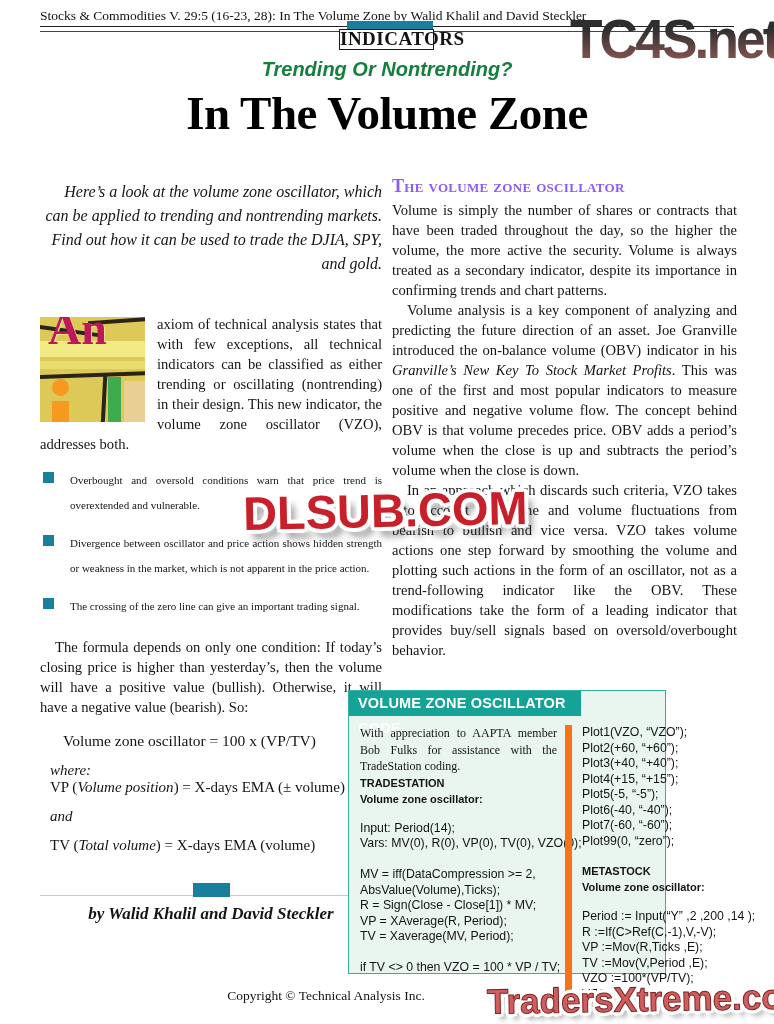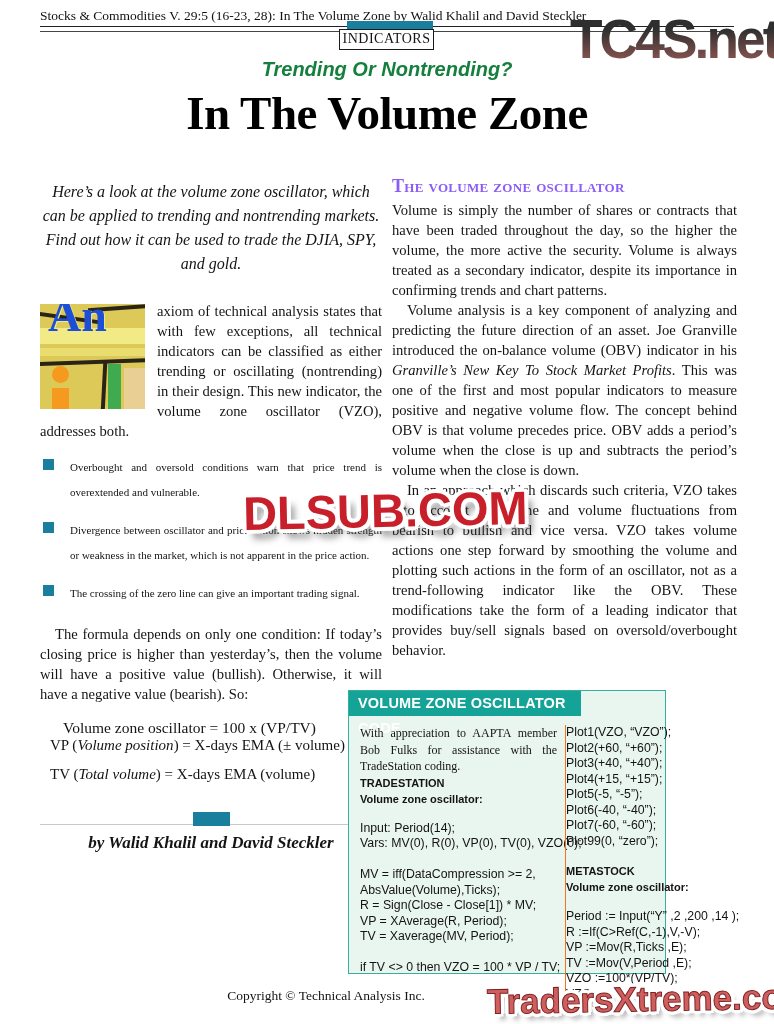--- a/index.html
+++ b/index.html
@@ -6,21 +6,21 @@
   html,body { width:774px; height:1024px; background:#ffffff; overflow:hidden; }
   body { font-family:"Liberation Serif", serif; color:#141414; position:relative; }
 
   
   .citation { position:absolute; top:8px; left:40px; font-size:13.5px; color:#111; }
   .rule { position:absolute; left:40px; right:40px; height:0; border-top:1.5px solid #222; }
   .rule-1 { top:26px; }
   .rule-2 { top:31px; border-top:1px solid #444; }
   .ind-bar { position:absolute; top:21px; left:347px; width:86px; height:13px; background:#1a7f9c; }
   .ind-badge { position:absolute; top:29px; left:339px; width:95px; height:21px; background:#fff;
-               border:1.5px solid #1a1a1a; text-align:center; font-weight:normal; font-size:14px;
+               border:1.5px solid #1a1a1a; text-align:center; font-weight:bold; font-size:19px;
                letter-spacing:.5px; line-height:18px; }
   .kicker { position:absolute; top:58px; left:0; width:774px; text-align:center;
             font-family:"Liberation Sans", sans-serif; font-style:italic; font-weight:bold;
             font-size:20px; color:#15803d; }
   .page-title { position:absolute; top:86px; left:0; width:774px; text-align:center;
                 font-size:47px; font-weight:bold; letter-spacing:-.5px; color:#000; }
 
   
   .wm-tc4s { position:absolute; top:6px; right:-4px; z-index:9;
              font-family:"Liberation Sans", sans-serif; font-weight:bold; font-size:56px;
@@ -40,37 +40,37 @@
            text-shadow:
              -3px -3px 0 #fff, 3px -3px 0 #fff, -3px 3px 0 #fff, 3px 3px 0 #fff,
              -4px 0 0 #fff, 4px 0 0 #fff, 0 -4px 0 #fff, 0 4px 0 #fff,
              5px 6px 5px rgba(70,70,70,.5); }
 
   
   .col-left  { position:absolute; top:180px; left:40px;  width:342px; }
   .col-right { position:absolute; top:176px; left:392px; width:345px; }
   .body-text { font-size:14.6px; line-height:20px; text-align:justify; }
 
-  .abstract { font-style:italic; font-size:16px; line-height:24px; text-align:center; margin-bottom:25px; }
+  .abstract { font-style:italic; font-size:16px; line-height:24px; text-align:right; margin-bottom:38px; }
 
   
   .dropcap-wrap { }
   .dropcap-art { float:left; width:105px; height:105px; margin:3px 12px 4px 0; position:relative;
                  background:#ddc licht954; background:#dcc957; overflow:hidden; }
   .dc-band1 { position:absolute; top:24px; left:0; right:0; height:16px; background:#f2ea84; }
   .dc-band2 { position:absolute; top:44px; left:0; right:0; height:8px; background:#e8dd6e; }
   .dc-line-top { position:absolute; top:12px; left:-6px; width:70px; height:4px; background:#2a2418; transform:rotate(8deg); }
   .dc-line-top2 { position:absolute; top:2px; left:48px; width:62px; height:4px; background:#2a2418; transform:rotate(-4deg); }
   .dc-line-mid { position:absolute; top:56px; left:-4px; width:116px; height:4px; background:#2a2418; transform:rotate(-2deg); }
   .dc-vline { position:absolute; top:58px; left:62px; width:4px; height:50px; background:#2a2418; transform:rotate(3deg); }
   .dc-green { position:absolute; top:60px; left:68px; width:13px; height:48px; background:#3faa4e; }
   .dc-peach { position:absolute; top:64px; left:84px; width:24px; height:44px; background:#e9cf93; }
   .dc-dot { position:absolute; top:62px; left:12px; width:17px; height:17px; border-radius:50%; background:#f59a1e; }
   .dc-stem { position:absolute; top:84px; left:12px; width:17px; height:24px; background:#f59a1e; }
-  .dc-letter { position:absolute; top:2px; left:8px; font-weight:bold; font-size:46px; color:#1d4ed8;
+  .dc-letter { position:absolute; top:2px; left:8px; font-weight:bold; font-size:46px; color:#be185d;
                text-shadow:1px 1px 0 #f2ea84; }
 
   .para-indent { text-indent:15px; }
   .mt4 { margin-top:4px; } .mt12 { margin-top:12px; } .mt18 { margin-top:18px; }
 
   
   .benefits { margin-top:14px; }
   .benefit { position:relative; padding-left:30px; margin-bottom:13px; font-size:11px; line-height:25px; text-align:justify; }
   .benefit .sq { position:absolute; left:3px; top:4px; width:11px; height:11px; background:#1a7f9c; }
 
@@ -91,21 +91,21 @@
                color:#8b5cf6; margin-bottom:3px; }
 
   
   .code-box { position:absolute; top:690px; left:348px; width:318px; height:284px; z-index:5;
               background:#e9f5ef; border:1.5px solid #35b0a0; }
   .code-box-title { width:232px; height:25px; background:#14a396; color:#fff;
                     font-family:"Liberation Sans", sans-serif; font-weight:bold; font-size:14.5px;
                     line-height:25px; padding-left:9px; letter-spacing:.2px; }
   .code-cols { display:flex; padding:9px 6px 6px 11px; }
   .code-left { width:205px; padding-right:8px; }
-  .code-right { flex:1; border-left:1px solid #f97316; }
+  .code-right { flex:1; border-left:7px solid #f97316; padding-left:10px; }
   .code-intro { font-family:"Liberation Serif", serif; font-size:12px; line-height:16.5px;
                 text-align:justify; }
   .code-head { font-family:"Liberation Sans", sans-serif; font-weight:bold; font-size:11px; line-height:16px; }
   .code-line { font-family:"Liberation Sans", sans-serif; font-size:12.3px; line-height:15.5px; min-height:15.5px; white-space:nowrap; } .gap14 { height:14px; }
 
   
   .footer { position:absolute; top:988px; left:0; width:652px; text-align:center; font-size:13.5px; }
 </style>
 </head>
 <body>
@@ -152,21 +152,23 @@
     <div class="benefit">
       <span class="sq"></span>
       <span>The crossing of the zero line can give an important trading signal.</span>
     </div>
   </div>
 
   <div class="body-text para-indent mt18">The formula depends on only one condition: If today’s closing price is higher than yesterday’s, then the volume will have a positive value (bullish). Otherwise, it will have a negative value (bearish). So:</div>
 
   <div class="formula-block">
     <div class="formula-main">Volume zone oscillator = 100 x (VP/TV)</div>
+    <div class="where mt12 fline">where:</div>
     <div class="fline"><span>VP (</span><i>Volume position</i><span>) = X-days EMA (± volume)</span></div>
+    <div class="andw mt12 fline">and</div>
     <div class="fline mt12"><span>TV (</span><i>Total volume</i><span>) = X-days EMA (volume)</span></div>
   </div>
 
   <div class="byline-divider">
     <div class="line"></div>
     <div class="accent"></div>
   </div>
   <div class="byline">by Walid Khalil and David Steckler</div>
 </div>
 

